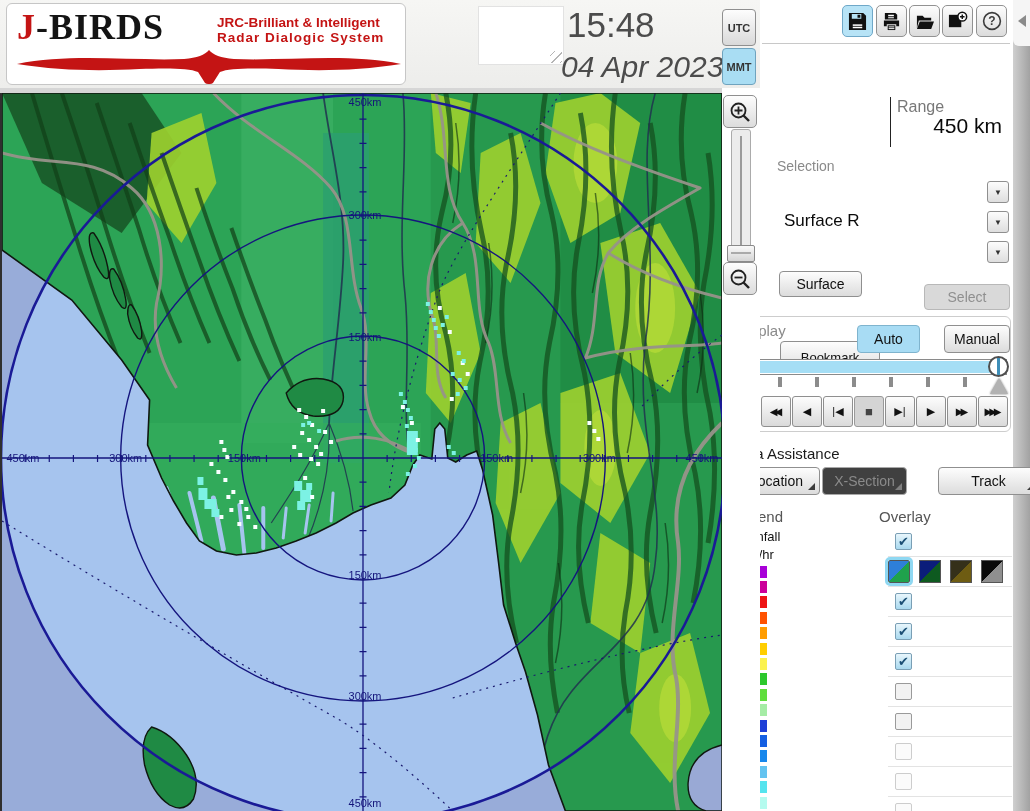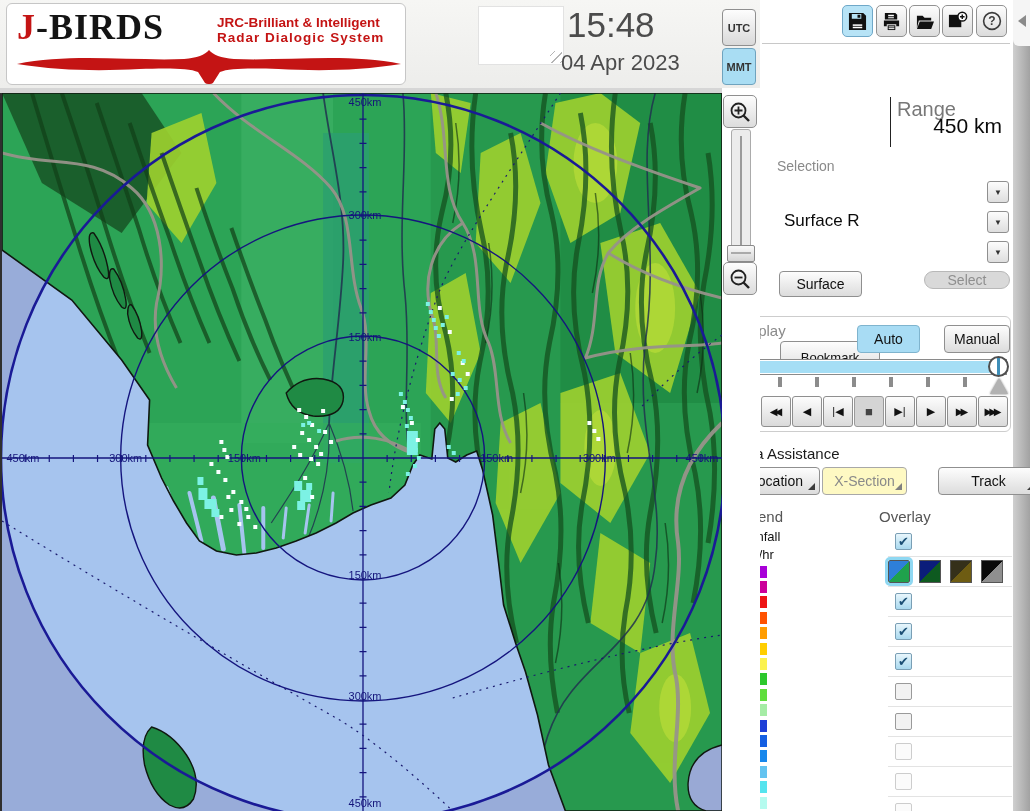--- a/index.html
+++ b/index.html
@@ -12,21 +12,21 @@
   #logo-box{left:6px;top:3px;width:398px;height:80px;background:#fff;border:1px solid #c6c6c6;border-radius:6px;}
   #brand{left:10px;top:2px;font-family:"Liberation Serif",serif;font-weight:bold;font-size:36px;color:#141414;letter-spacing:1px;}
   #brand .j{color:#c41414;}
   .tagline{left:210px;font-size:13.5px;font-weight:bold;color:#c41414;white-space:nowrap;}
   #tag1{top:11px;} #tag2{top:26px;letter-spacing:1px;}
   #eagle{left:8px;top:46px;}
   #time-box{left:478px;top:6px;width:84px;height:57px;background:#fff;border:1px solid #e2e2e2;}
   #time-box::after{content:"";position:absolute;right:1px;bottom:1px;width:12px;height:12px;
       background:repeating-linear-gradient(135deg,transparent 0 3px,#b5b5b5 3px 4px,transparent 4px 6px);}
   #clock{left:567px;top:5px;font-size:35px;color:#4c4c4c;}
-  #date{left:561px;top:50px;font-size:22px;color:#4c4c4c;}
+  #date{left:561px;top:50px;font-size:30px;color:#4c4c4c;font-style:italic;}
   .tzbtn{left:722px;width:34px;height:37px;border:1px solid #8f8f8f;border-radius:4px;
          font-size:11px;font-weight:bold;color:#333;display:flex;align-items:center;justify-content:center;
          background:linear-gradient(#fdfdfd,#d9d9d9);box-sizing:border-box;}
   #utc{top:9px;} #mmt{top:48px;background:#a9ddf3;border-color:#6fa3be;}
   
   .toolbtn{top:5px;width:31px;height:32px;border:1px solid #929292;border-radius:5px;
            background:linear-gradient(#fdfdfd,#dcdcdc);display:flex;align-items:center;justify-content:center;box-sizing:border-box;}
   .toolbtn.sel{background:#b7e3f6;border-color:#6fa8c8;}
   
   #panel-bg{left:722px;top:0;width:291px;height:811px;background:#fff;}
@@ -39,21 +39,21 @@
   #range-box{left:777px;top:94px;width:233px;height:58px;background:#fff;}
   #range-vline{left:890px;top:97px;width:1px;height:50px;background:#222;}
   #selection-label{left:777px;top:158px;font-size:14px;color:#8a8a8a;}
   .sel-text{left:784px;width:190px;font-size:17px;color:#0a0a0a;white-space:nowrap;}
   .dd-btn{left:987px;width:22px;height:22px;border:1px solid #8f8f8f;border-radius:3px;
           background:linear-gradient(#fcfcfc,#dedede);display:flex;align-items:center;justify-content:center;
           font-size:8px;color:#333;box-sizing:border-box;}
   .btn{border:1px solid #8f8f8f;border-radius:4px;background:linear-gradient(#fdfdfd,#dcdcdc);
        display:flex;align-items:center;justify-content:center;font-size:14px;color:#111;box-sizing:border-box;}
   .btn.disabled{background:#d9d9d9;border-color:#b8b8b8;color:#8f8f8f;}
-  .btn.pressed{background:#fef9c3;border-color:#a8a8a8;color:#8a8a8a;}
+  .btn.pressed{background:#404040;border-color:#a8a8a8;color:#8a8a8a;}
   .btn.blue{background:#a8dcf4;border-color:#7fb4ce;}
   .corner::after{content:"";position:absolute;right:4px;bottom:4px;width:0;height:0;
                  border-left:7px solid transparent;border-bottom:7px solid #3c3c3c;}
   .corner.pressed::after{border-bottom-color:#808080;}
   
   #replay-box{left:729px;top:316px;width:282px;height:116px;border:1px solid #cdcdcd;border-radius:6px;box-sizing:border-box;}
   #replay-label{left:736px;top:322px;font-size:15px;color:#8a8a8a;background:#fff;padding:0 3px;}
   #slider-track{left:739px;top:359px;width:268px;height:16px;border:1px solid #8a8a8a;background:#fff;box-sizing:border-box;}
   #slider-fill{position:absolute;left:1px;top:1px;bottom:1px;width:calc(100% - 8px);background:#a5def5;}
   #slider-handle{left:988px;top:356px;width:21px;height:21px;border:2px solid #4f4f4f;border-radius:50%;
@@ -161,33 +161,33 @@
     <svg width="20" height="20" viewBox="0 0 20 20">
       <circle cx="10" cy="10" r="8.4" fill="none" stroke="#3c3c3c" stroke-width="1.6"></circle>
       <text x="10" y="14.4" text-anchor="middle" font-size="12" font-weight="bold" fill="#3c3c3c">?</text>
     </svg>
   </div>
 
   <div id="divider" class="abs"></div>
 
   <div id="range-box" class="abs">
     <div id="range-vline" class="abs" style="left:113px;top:3px;"></div>
-    <div class="abs" style="left:120px;top:4px;font-size:20px;color:#787878;text-align:center;">Range</div>
+    <div class="abs" style="left:120px;top:4px;font-size:16px;color:#787878;text-align:center;">Range</div>
     <div class="abs" style="left:83px;top:20px;width:142px;text-align:right;font-size:21px;color:#0a0a0a;">450 km</div>
   </div>
 
   <div id="selection-label" class="abs">Selection</div>
   <div class="abs dd-btn" style="top:181px;">▼</div>
   <div class="abs sel-text" style="top:211px;">Surface R</div>
   <div class="abs dd-btn" style="top:211px;">▼</div>
   <div class="abs sel-text" style="top:241px;"></div>
   <div class="abs dd-btn" style="top:241px;">▼</div>
 
   <div class="abs btn" style="left:779px;top:271px;width:83px;height:26px;">Surface</div>
-  <div class="abs btn disabled" style="left:924px;top:271px;width:86px;height:18px;border-radius:10px;">Select</div>
+  <div class="abs btn disabled" style="left:924px;top:284px;width:86px;height:26px;">Select</div>
 
   <div id="replay-box" class="abs"></div>
   <div id="replay-label" class="abs">Replay</div>
   <div class="abs btn corner" style="left:780px;top:325px;width:100px;height:32px;font-size:13px;margin-top:16px;">Bookmark</div>
   <div class="abs btn blue" style="left:857px;top:325px;width:63px;height:28px;">Auto</div>
   <div class="abs btn" style="left:944px;top:325px;width:66px;height:28px;">Manual</div>
 
   <div id="slider-track" class="abs">
       <div id="slider-fill"></div>
     </div>

